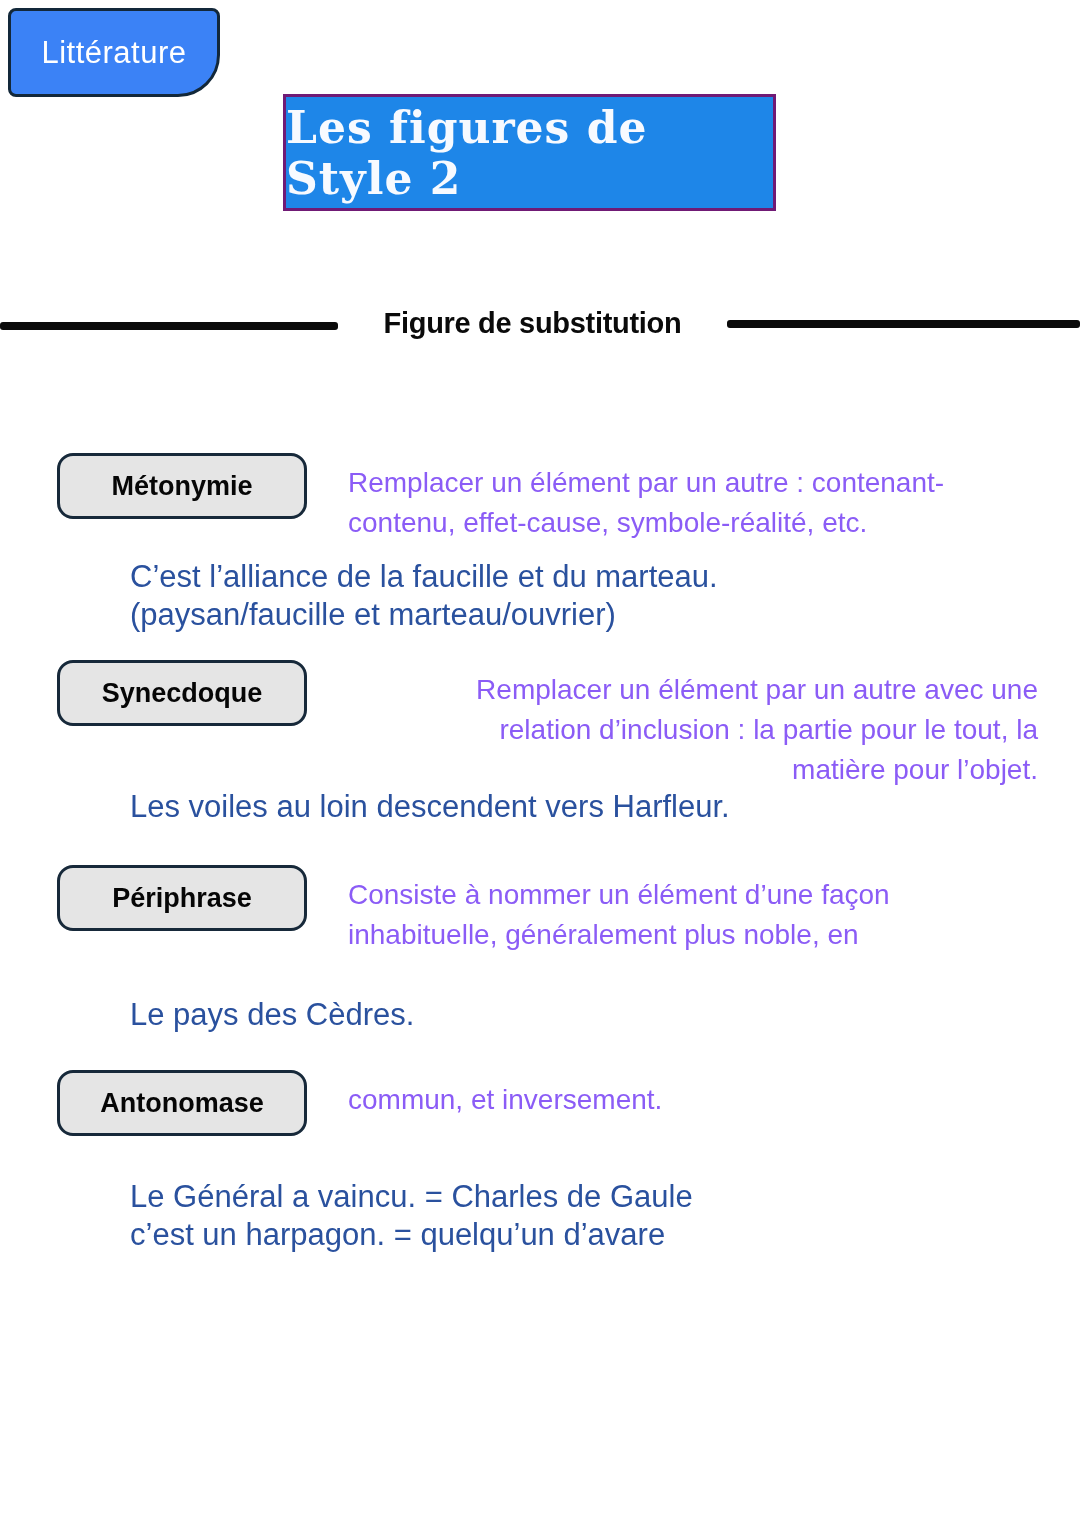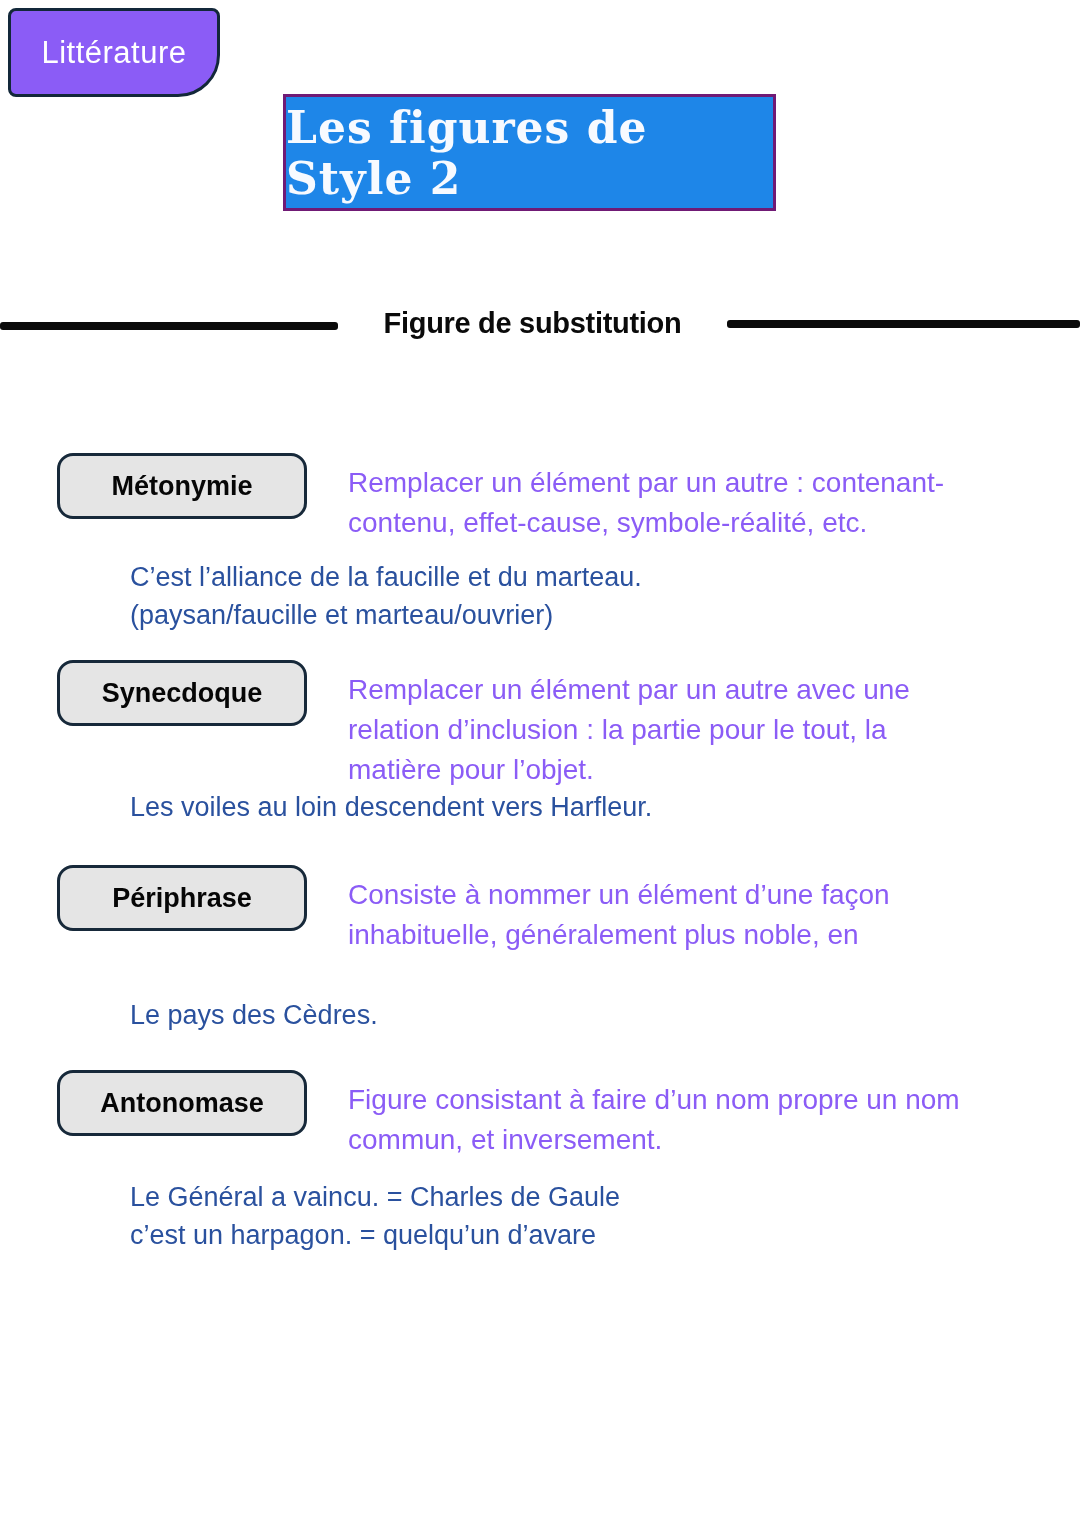--- a/index.html
+++ b/index.html
@@ -16,21 +16,21 @@
     font-family: "Liberation Sans", sans-serif;
   }
 
   
   .subject-tab {
     position: absolute;
     left: 8px;
     top: 8px;
     width: 206px;
     height: 83px;
-    background: #8b5cf6;
+    background: #3b82f6;
     border: 3px solid #13283A;
     border-radius: 8px 8px 42px 8px;
     display: flex;
     align-items: center;
     justify-content: center;
     color: #ffffff;
     font-size: 31px;
     letter-spacing: 0.5px;
   }
 
@@ -100,21 +100,21 @@
     font-size: 28px;
     line-height: 40px;
     color: #8b5cf6;
   }
 
   
   .example {
     position: absolute;
     left: 130px;
     width: 860px;
-    font-size: 27px;
+    font-size: 31px;
     line-height: 38px;
     color: #2A519E;
   }
 </style>
 </head>
 <body>
 
 <div class="page">
 
   <div class="subject-tab">
@@ -137,21 +137,21 @@
     <div>contenu, effet-cause, symbole-réalité, etc.</div>
   </div>
   <div class="example" style="top:558px;">
     <div>C’est l’alliance de la faucille et du marteau.</div>
     <div>(paysan/faucille et marteau/ouvrier)</div>
   </div>
 
   <div class="term-box" style="top:660px;justify-content:center;">
     <span>Synecdoque</span>
   </div>
-  <div class="definition" style="top:670px;">
+  <div class="definition" style="top:670px;text-align:right;">
     <div>Remplacer un élément par un autre avec une</div>
     <div>relation d’inclusion : la partie pour le tout, la</div>
     <div>matière pour l’objet.</div>
   </div>
   <div class="example" style="top:788px;">
     <div>Les voiles au loin descendent vers Harfleur.</div>
   </div>
 
   <div class="term-box" style="top:865px;">
     <span>Périphrase</span>
@@ -161,21 +161,20 @@
     <div>inhabituelle, généralement plus noble, en</div>
   </div>
   <div class="example" style="top:996px;">
     <div>Le pays des Cèdres.</div>
   </div>
 
   <div class="term-box" style="top:1070px;">
     <span>Antonomase</span>
   </div>
   <div class="definition" style="top:1080px;">
-    <div>Figure consistant à faire d’un nom propre un nom</div>
     <div>commun, et inversement.</div>
   </div>
   <div class="example" style="top:1178px;">
     <div>Le Général a vaincu. = Charles de Gaule</div>
     <div>c’est un harpagon. = quelqu’un d’avare</div>
   </div>
 
 </div>
 
 </body></html>

